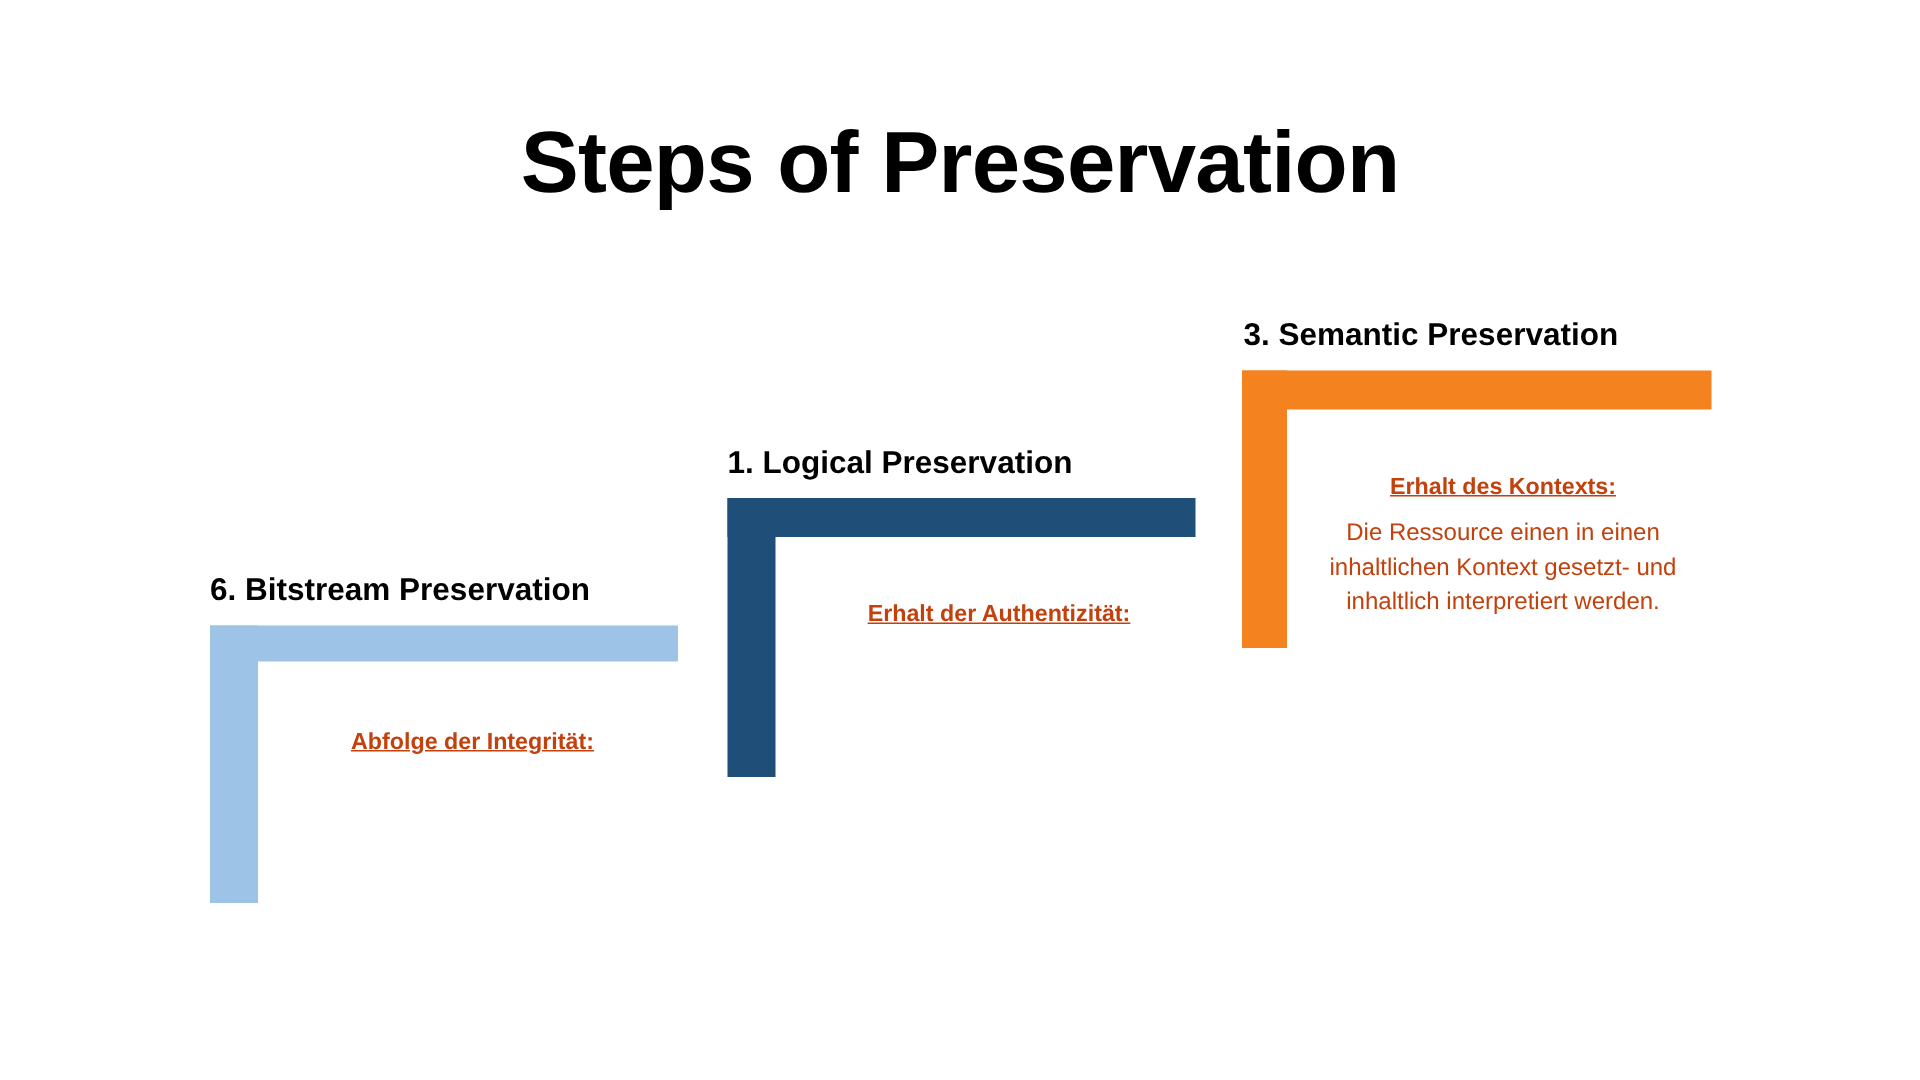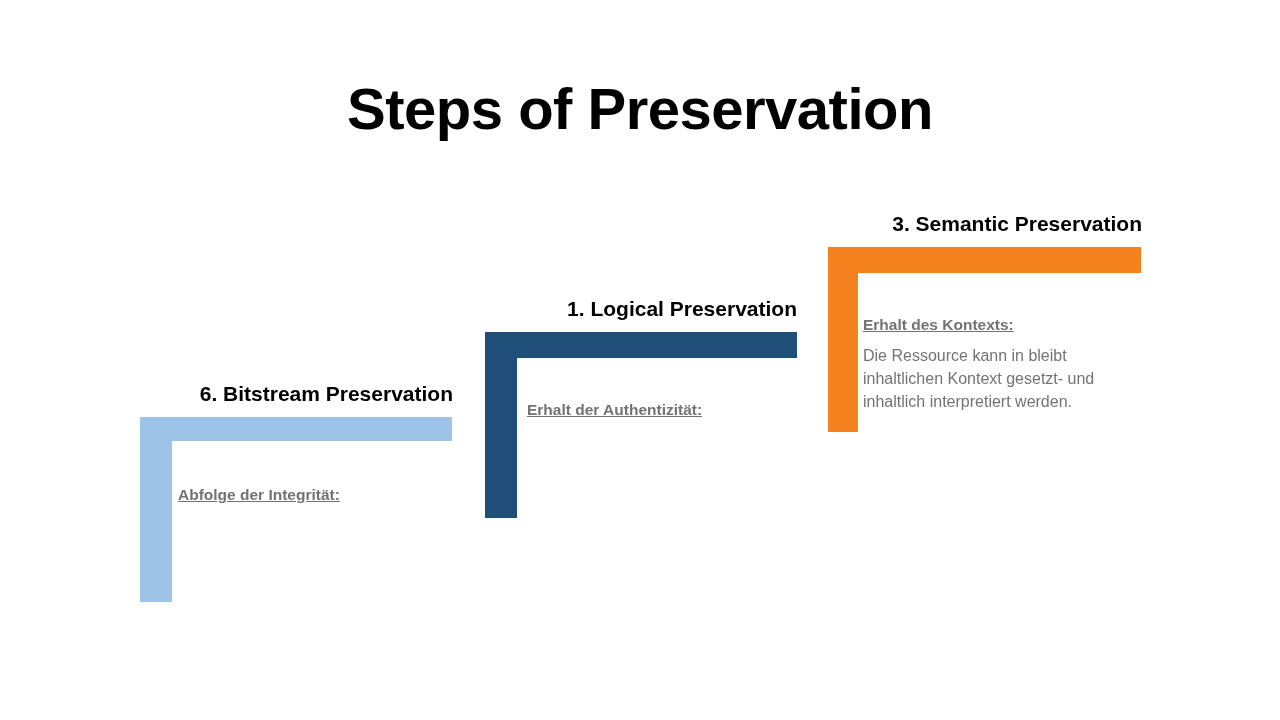--- a/index.html
+++ b/index.html
@@ -39,21 +39,21 @@
 
   
   .step {
     position: absolute;
   }
   .step-heading {
     position: absolute;
     font-size: 21px;
     font-weight: bold;
     line-height: 26px;
-    text-align: right;
+    text-align: left;
     white-space: nowrap;
     color: #000000;
   }
 
   
   .l-shape {
     position: absolute;
   }
   .l-arm-h {
     position: absolute;
@@ -61,22 +61,22 @@
     top: 0;
   }
   .l-arm-v {
     position: absolute;
     left: 0;
     top: 0;
   }
 
   .step-text {
     position: absolute;
-    text-align: left;
-    color: #737373;
+    text-align: center;
+    color: #c2410c;
   }
   .step-subtitle {
     font-size: 15.5px;
     font-weight: bold;
     text-decoration: underline;
     line-height: 22px;
     margin: 0 0 8px 0;
     white-space: nowrap;
   }
   .step-body {
@@ -137,17 +137,17 @@
   </div>
 
   <div class="step" id="step-3">
     <div class="step-heading">3. Semantic Preservation</div>
     <div class="l-shape">
       <div class="l-arm-v" style="background: rgb(244, 130, 30);"></div>
       <div class="l-arm-h" style="background: rgb(244, 130, 30);"></div>
     </div>
     <div class="step-text">
       <p class="step-subtitle">Erhalt des Kontexts:</p>
-      <p class="step-body">Die Ressource kann in bleibt inhaltlichen Kontext gesetzt- und inhaltlich interpretiert werden.</p>
+      <p class="step-body">Die Ressource einen in einen inhaltlichen Kontext gesetzt- und inhaltlich interpretiert werden.</p>
     </div>
   </div>
 
 </div>
 
 </body></html>

